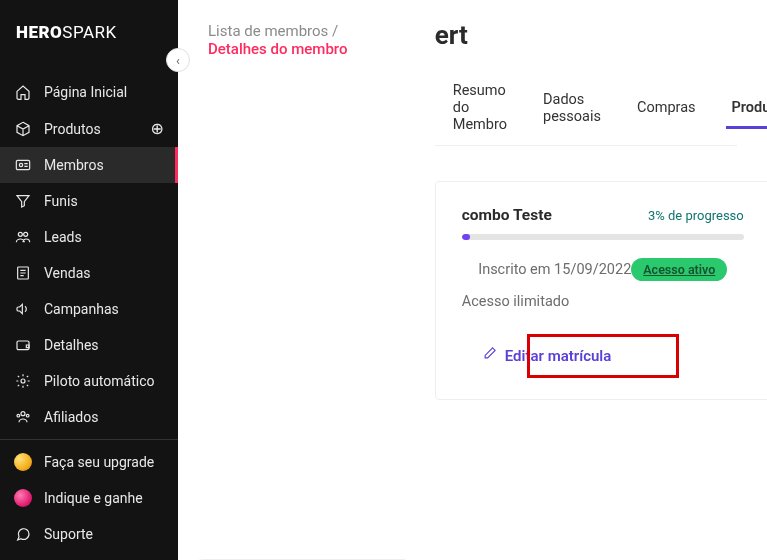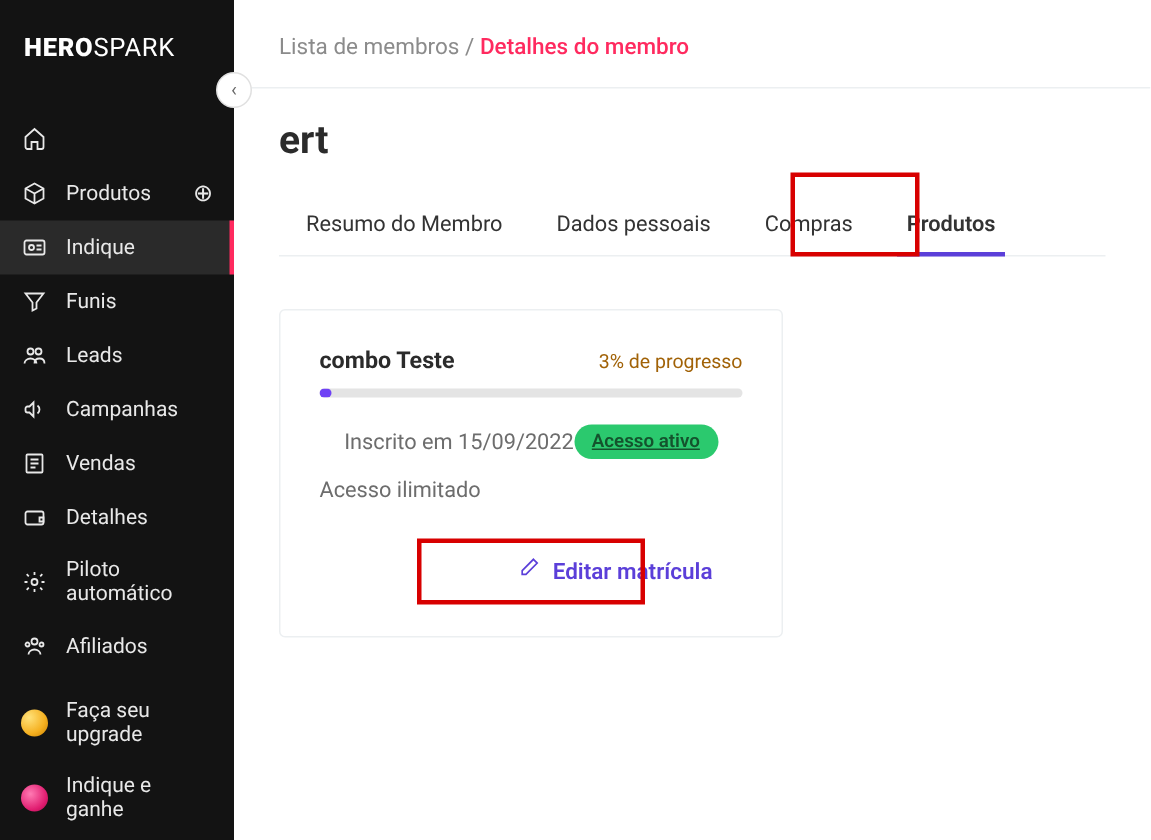--- a/index.html
+++ b/index.html
@@ -9,21 +9,21 @@
     }
     body {
       font-family: -apple-system, BlinkMacSystemFont, "Segoe UI", Roboto, Arial, sans-serif;
       width: 767px;
       height: 560px;
       display: flex;
       overflow: hidden;
       background: #fff;
     }
     .sidebar {
-      width: 156px;
+      width: 178px;
       background: #131313;
       color: #fff;
       display: flex;
       flex-direction: column;
       position: relative;
       flex-shrink: 0;
     }
     .logo {
       padding: 22px 16px;
       font-weight: 700;
@@ -136,21 +136,20 @@
     .bottom-icon svg {
       width: 16px;
       height: 16px;
       fill: none;
       stroke: #e8e8e8;
       stroke-width: 1.8;
     }
     .main {
       flex: 1;
       display: flex;
-      flex-direction: column;
       overflow: hidden;
       border-radius: 27px;
     }
     .breadcrumb {
       padding: 22px 30px 18px 30px;
       font-size: 15px;
       color: #8b8b8b;
       border-bottom: 1px solid #eceff1;
     }
     .breadcrumb .current {
@@ -211,21 +210,21 @@
       align-items: baseline;
       margin-bottom: 10px;
     }
     .card-title {
       font-size: 15.5px;
       font-weight: 700;
       color: #2b2b2b;
     }
     .progress-text {
       font-size: 13px;
-      color: #a16207;
+      color: #0f766e;
     }
     .progress-bar {
       height: 6px;
       background: #e4e4e4;
       border-radius: 4px;
       overflow: hidden;
       margin-bottom: 18px;
     }
     .progress-fill {
       height: 100%;
@@ -248,21 +247,21 @@
       color: #14532d;
       font-size: 12.5px;
       font-weight: 600;
       padding: 4px 12px;
       border-radius: 12px;
       text-decoration: underline;
     }
     .edit-wrapper {
       margin-top: 24px;
       display: flex;
-      justify-content: flex-end;
+      justify-content: flex-start;
       position: relative;
     }
     .edit-link {
       color: #5b3fd9;
       font-size: 15px;
       font-weight: 600;
       display: flex;
       align-items: center;
       gap: 8px;
       cursor: pointer;
@@ -287,41 +286,42 @@
     <span>‹</span>
   </div>
   <div class="nav">
 
     <div class="nav-item">
       <span class="nav-icon">
           <svg viewBox="0 0 24 24">
             <path d="M3 11l9-8 9 8v10a2 2 0 01-2 2h-4v-7h-6v7H5a2 2 0 01-2-2z"></path>
           </svg>
         </span>
+      <span class="nav-label">Página Inicial</span>
     </div>
 
     <div class="nav-item">
       <span class="nav-icon">
           <svg viewBox="0 0 24 24">
             <path d="M12 2l9 5v10l-9 5-9-5V7z M3 7l9 5 9-5 M12 22V12"></path>
           </svg>
         </span>
       <span class="nav-label">Produtos</span>
       <span class="nav-plus">⊕</span>
     </div>
 
     <div class="nav-item active">
       <span class="nav-icon">
           <svg viewBox="0 0 24 24">
             <rect x="2" y="5" width="20" height="14" rx="2"></rect>
             <circle cx="9" cy="12" r="2.5"></circle>
             <path d="M14 10h5M14 14h5"></path>
           </svg>
         </span>
-      <span class="nav-label">Indique</span>
+      <span class="nav-label">Membros</span>
     </div>
 
     <div class="nav-item">
       <span class="nav-icon">
           <svg viewBox="0 0 24 24">
             <path d="M3 4h18l-7 9v6l-4 2v-8z"></path>
           </svg>
         </span>
       <span class="nav-label">Funis</span>
     </div>
@@ -333,34 +333,34 @@
             <circle cx="16" cy="8" r="3"></circle>
             <path d="M2 20c0-3 3-5 6-5s6 2 6 5M12 20c0-3 2-5 5-5s5 2 5 5"></path>
           </svg>
         </span>
       <span class="nav-label">Leads</span>
     </div>
 
     <div class="nav-item">
       <span class="nav-icon">
           <svg viewBox="0 0 24 24">
-            <path d="M3 11v2a2 2 0 002 2h2l4 4V5l-4 4H5a2 2 0 00-2 2zM15 8a5 5 0 010 8"></path>
-          </svg>
-        </span>
-      <span class="nav-label">Campanhas</span>
-    </div>
-
-    <div class="nav-item">
-      <span class="nav-icon">
-          <svg viewBox="0 0 24 24">
             <rect x="4" y="3" width="16" height="18" rx="1"></rect>
             <path d="M8 8h8M8 12h8M8 16h5"></path>
           </svg>
         </span>
       <span class="nav-label">Vendas</span>
+    </div>
+
+    <div class="nav-item">
+      <span class="nav-icon">
+          <svg viewBox="0 0 24 24">
+            <path d="M3 11v2a2 2 0 002 2h2l4 4V5l-4 4H5a2 2 0 00-2 2zM15 8a5 5 0 010 8"></path>
+          </svg>
+        </span>
+      <span class="nav-label">Campanhas</span>
     </div>
 
     <div class="nav-item">
       <span class="nav-icon">
           <svg viewBox="0 0 24 24">
             <rect x="3" y="6" width="18" height="13" rx="2"></rect>
             <path d="M17 12h4v4h-4z"></path>
           </svg>
         </span>
       <span class="nav-label">Detalhes</span>

